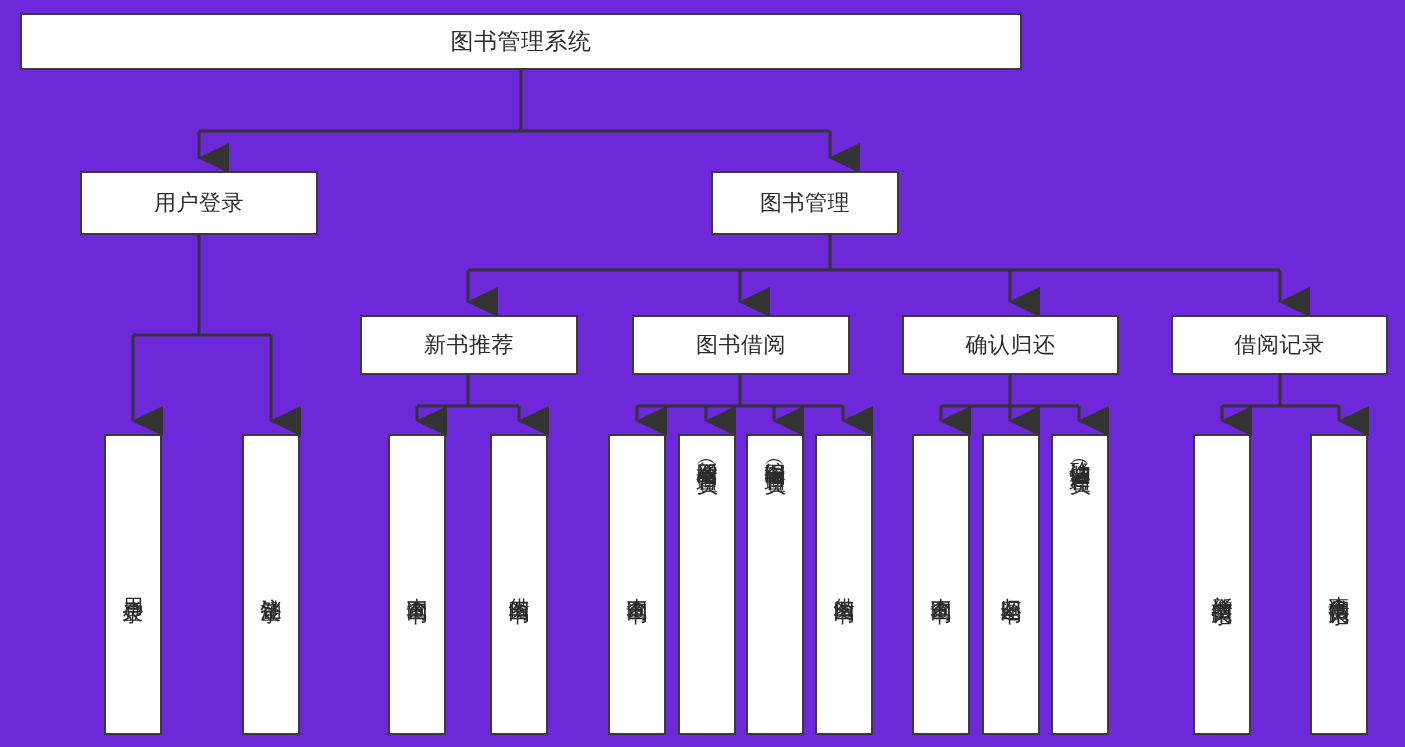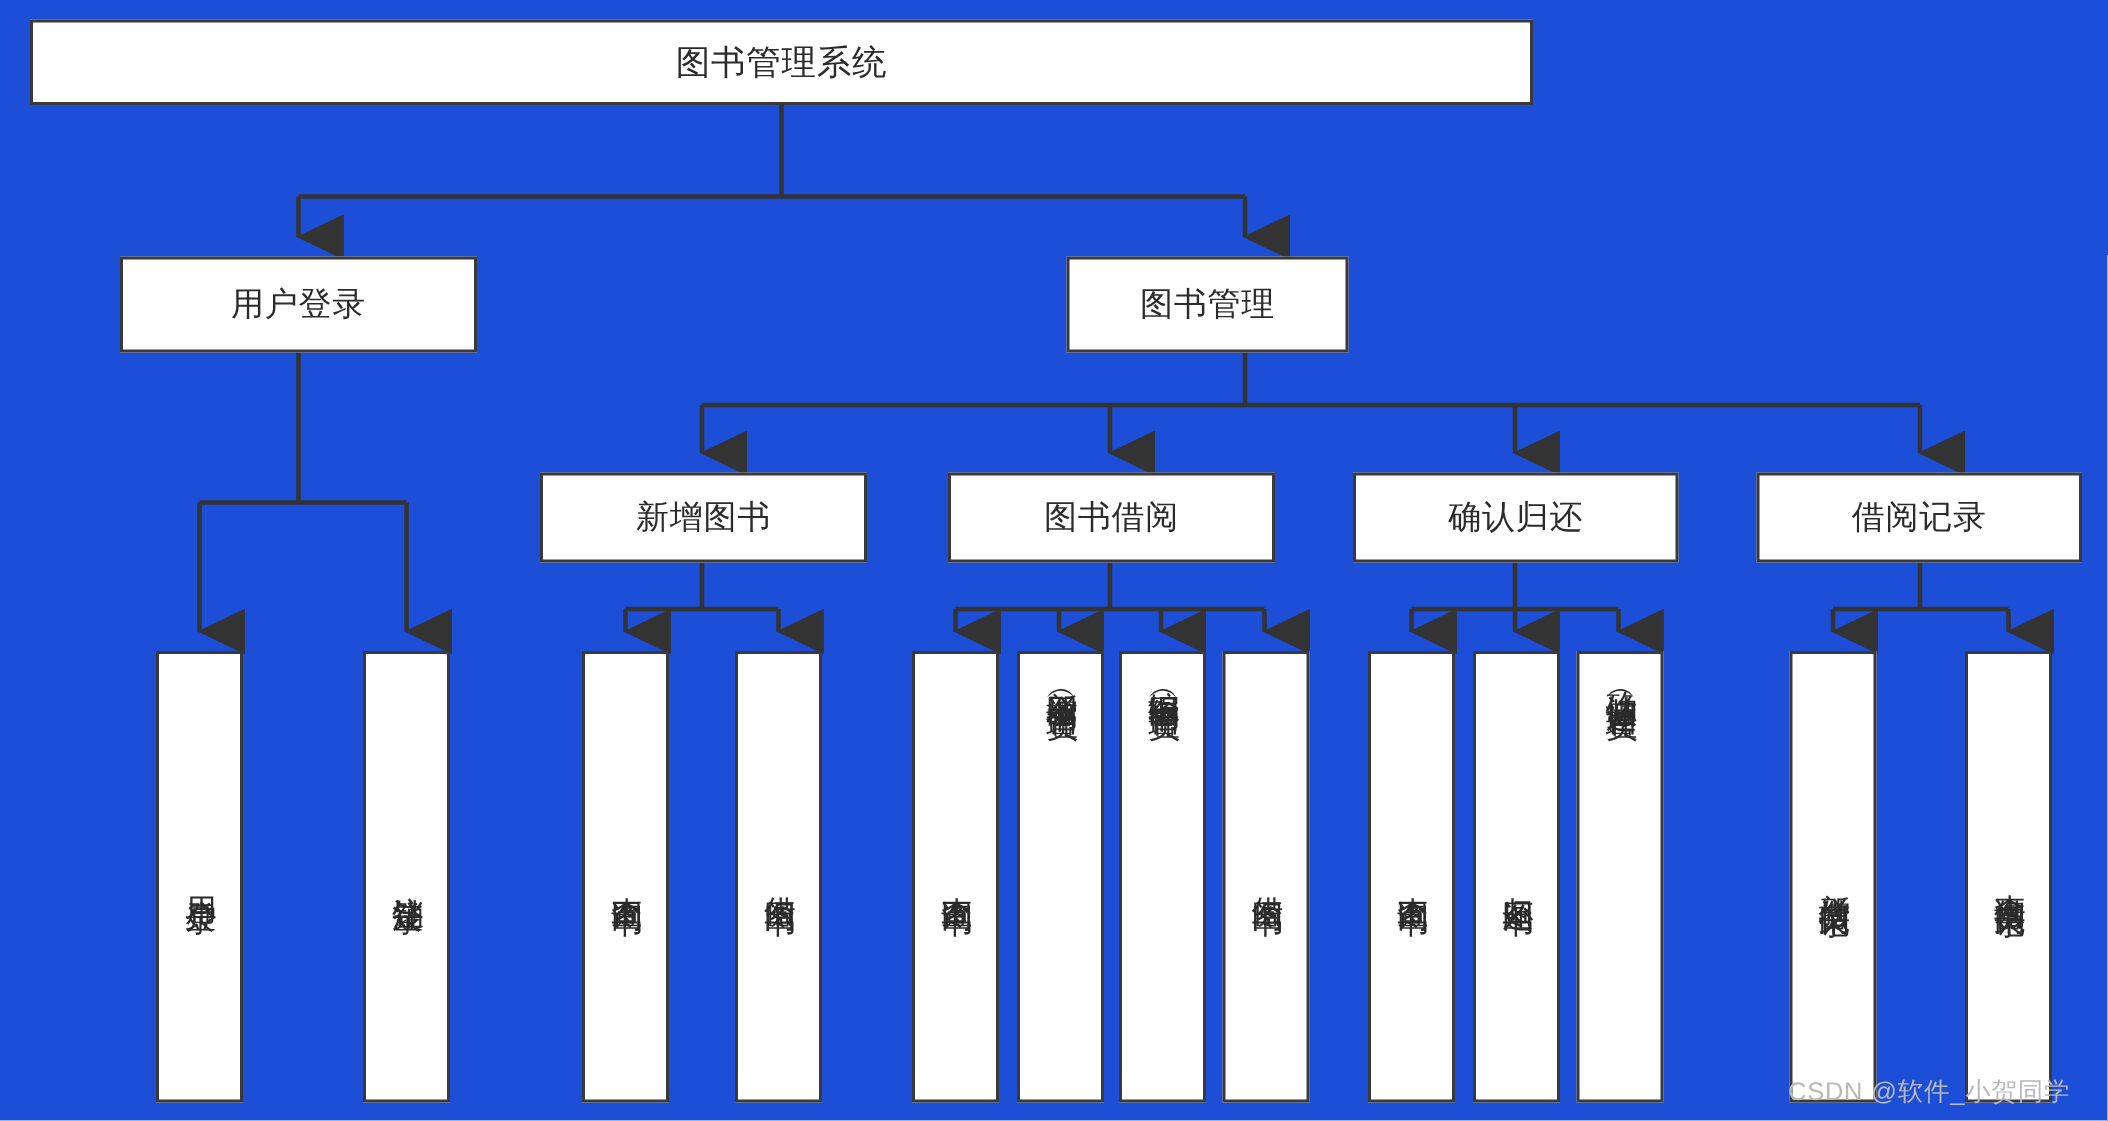--- a/index.html
+++ b/index.html
@@ -7,21 +7,21 @@
     padding: 0;
     background: #ffffff;
   }
   body {
     font-family: "Liberation Sans", "DejaVu Sans", sans-serif;
   }
   #canvas {
     position: relative;
     width: 1405px;
     height: 747px;
-    background: #1d4ed8;
+    background: #6d28d9;
     overflow: hidden;
   }
   svg#wires {
     position: absolute;
     left: 0;
     top: 0;
     width: 1405px;
     height: 747px;
     pointer-events: none;
   }
@@ -143,21 +143,21 @@
 
   <div class="node horiz" style="left:80px; top:171px; width:238px; height:64px;">
     <span class="label">用户登录</span>
   </div>
 
   <div class="node horiz" style="left:711px; top:171px; width:188px; height:64px;">
     <span class="label">图书管理</span>
   </div>
 
   <div class="node horiz" style="left:360px; top:315px; width:218px; height:60px;">
-    <span class="label">新增图书</span>
+    <span class="label">新书推荐</span>
   </div>
 
   <div class="node horiz" style="left:632px; top:315px; width:218px; height:60px;align-items:center;">
     <span class="label">图书借阅</span>
   </div>
 
   <div class="node horiz" style="left:902px; top:315px; width:217px; height:60px;">
     <span class="label">确认归还</span>
   </div>
 
@@ -210,15 +210,14 @@
   </div>
 
   <div class="node leaf center" style="left:1193px; top:434px; width:58px; height:301px;">
     <span class="label">新增借阅记录</span>
   </div>
 
   <div class="node leaf center" style="left:1310px; top:434px; width:58px; height:301px;">
     <span class="label">查询借阅记录</span>
   </div>
 
-  <div class="watermark" style="left:1192px; top:716px;">CSDN @软件_小贺同学</div>
 
 </div>
 
 </body></html>

